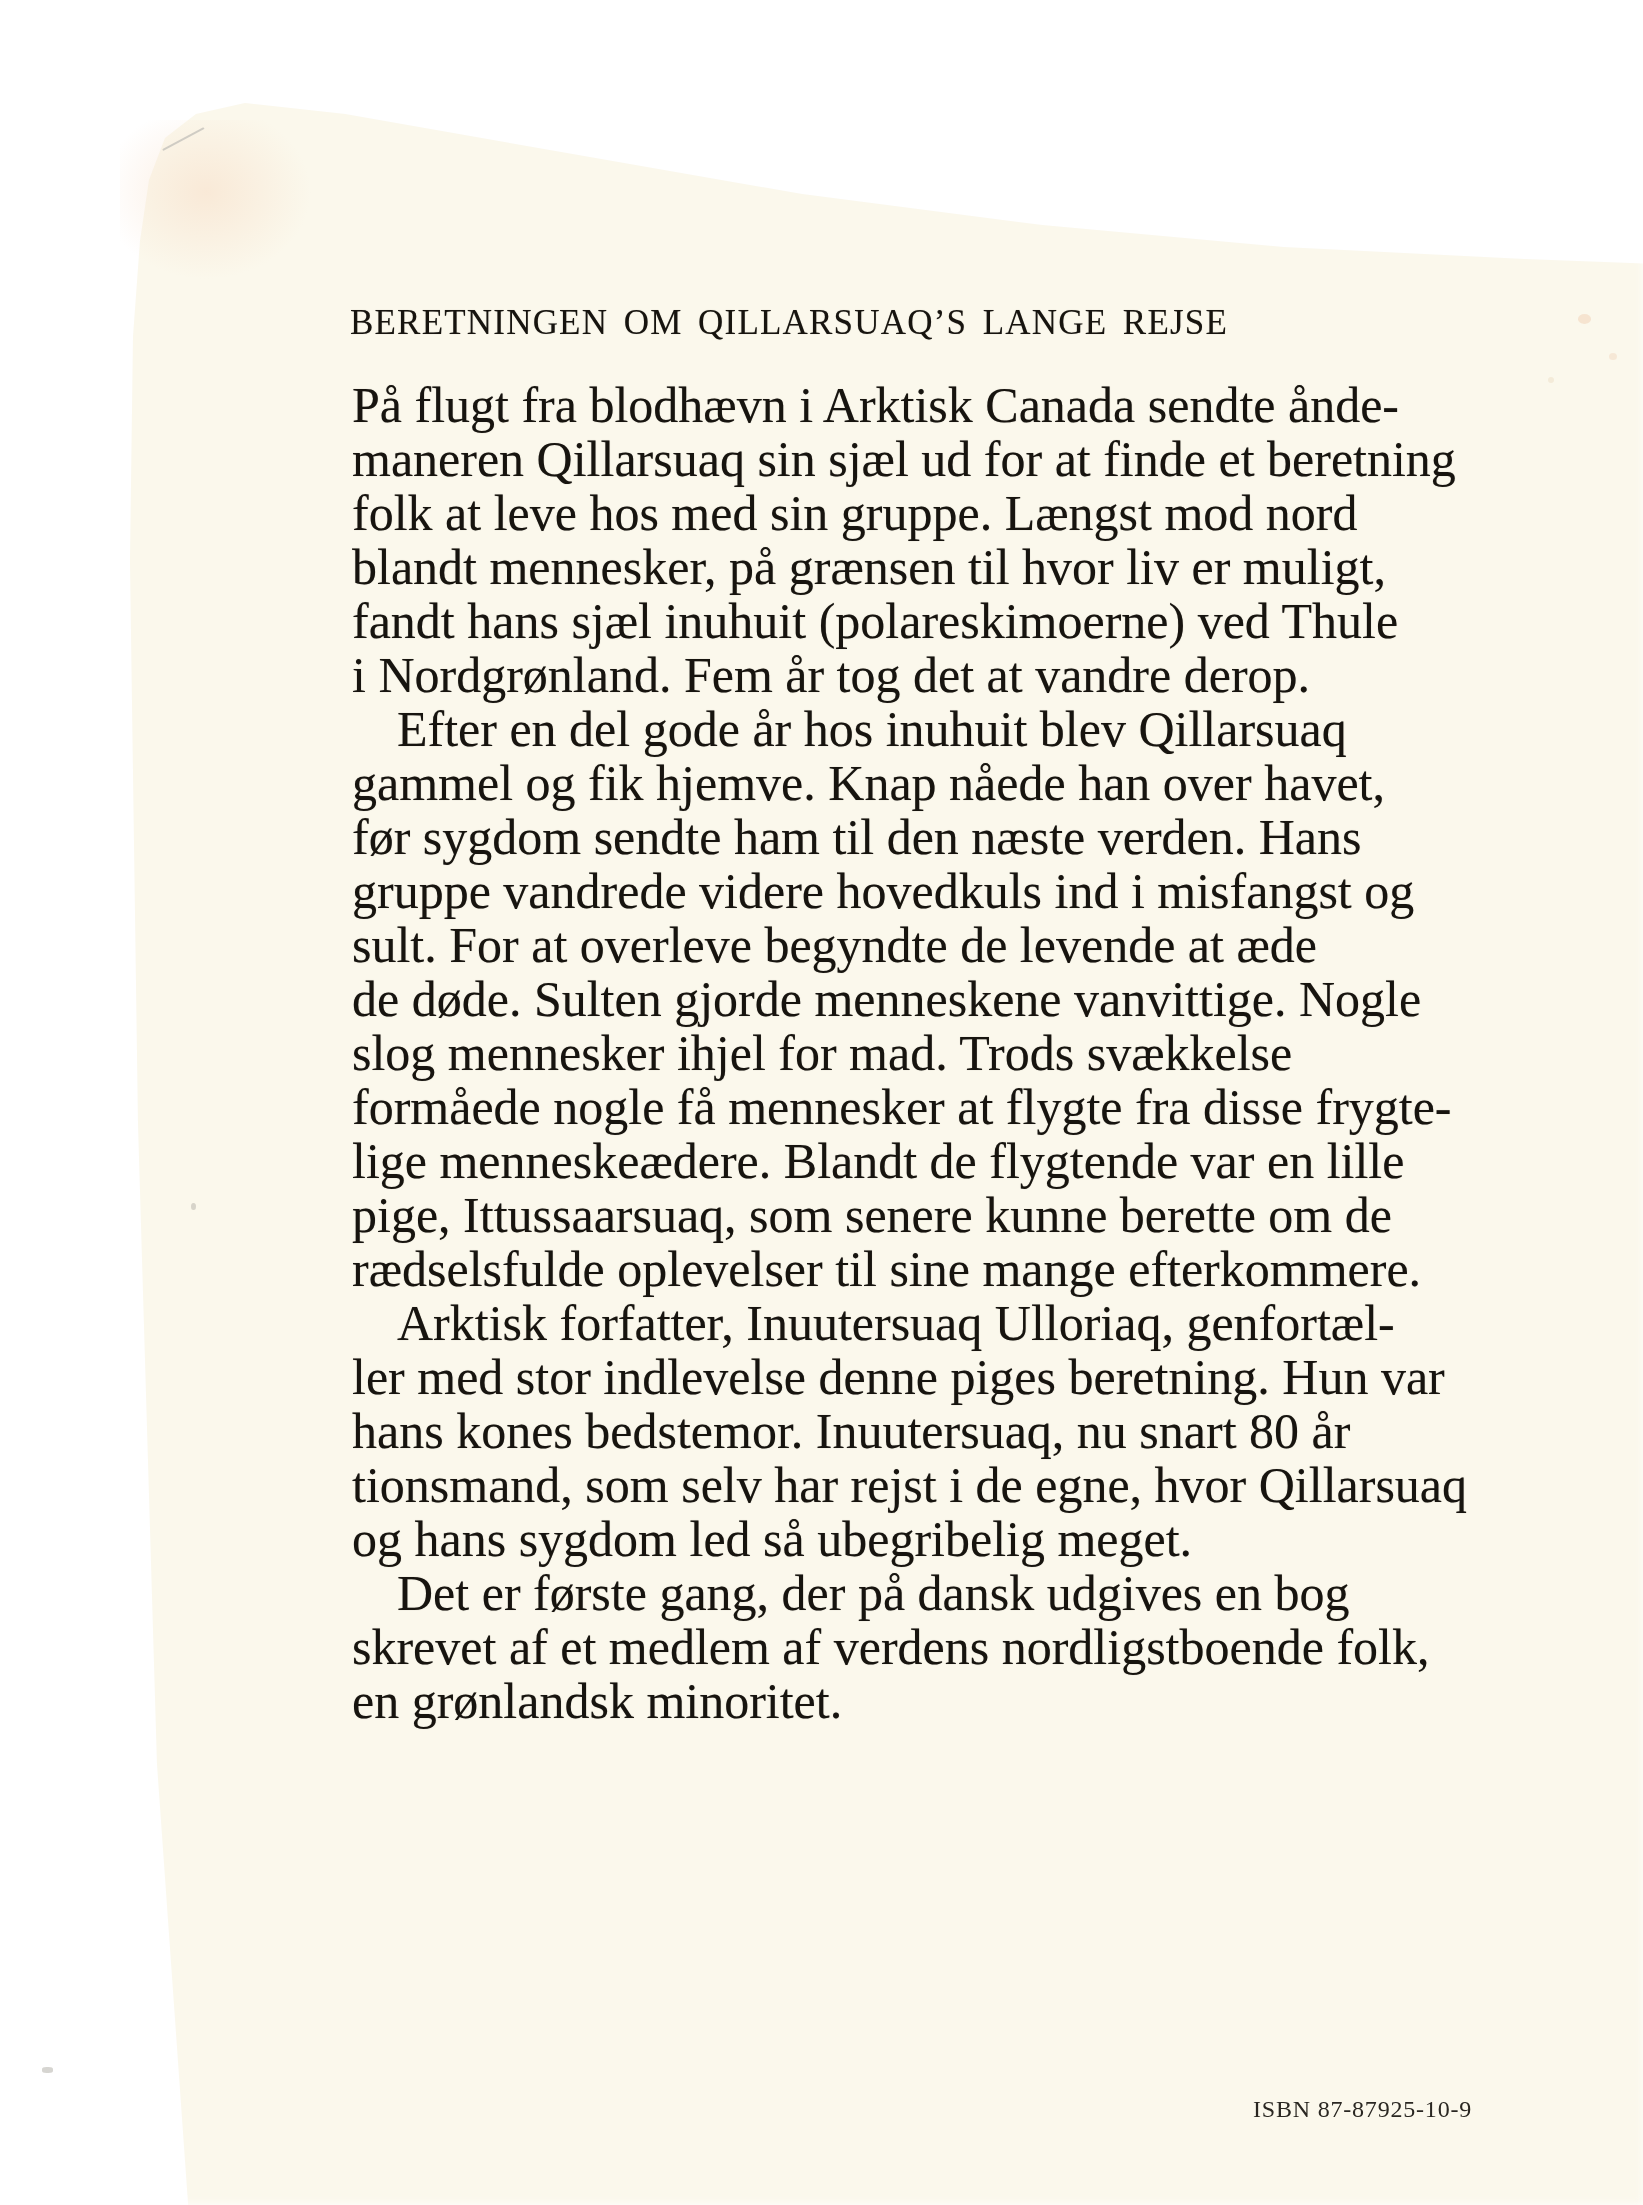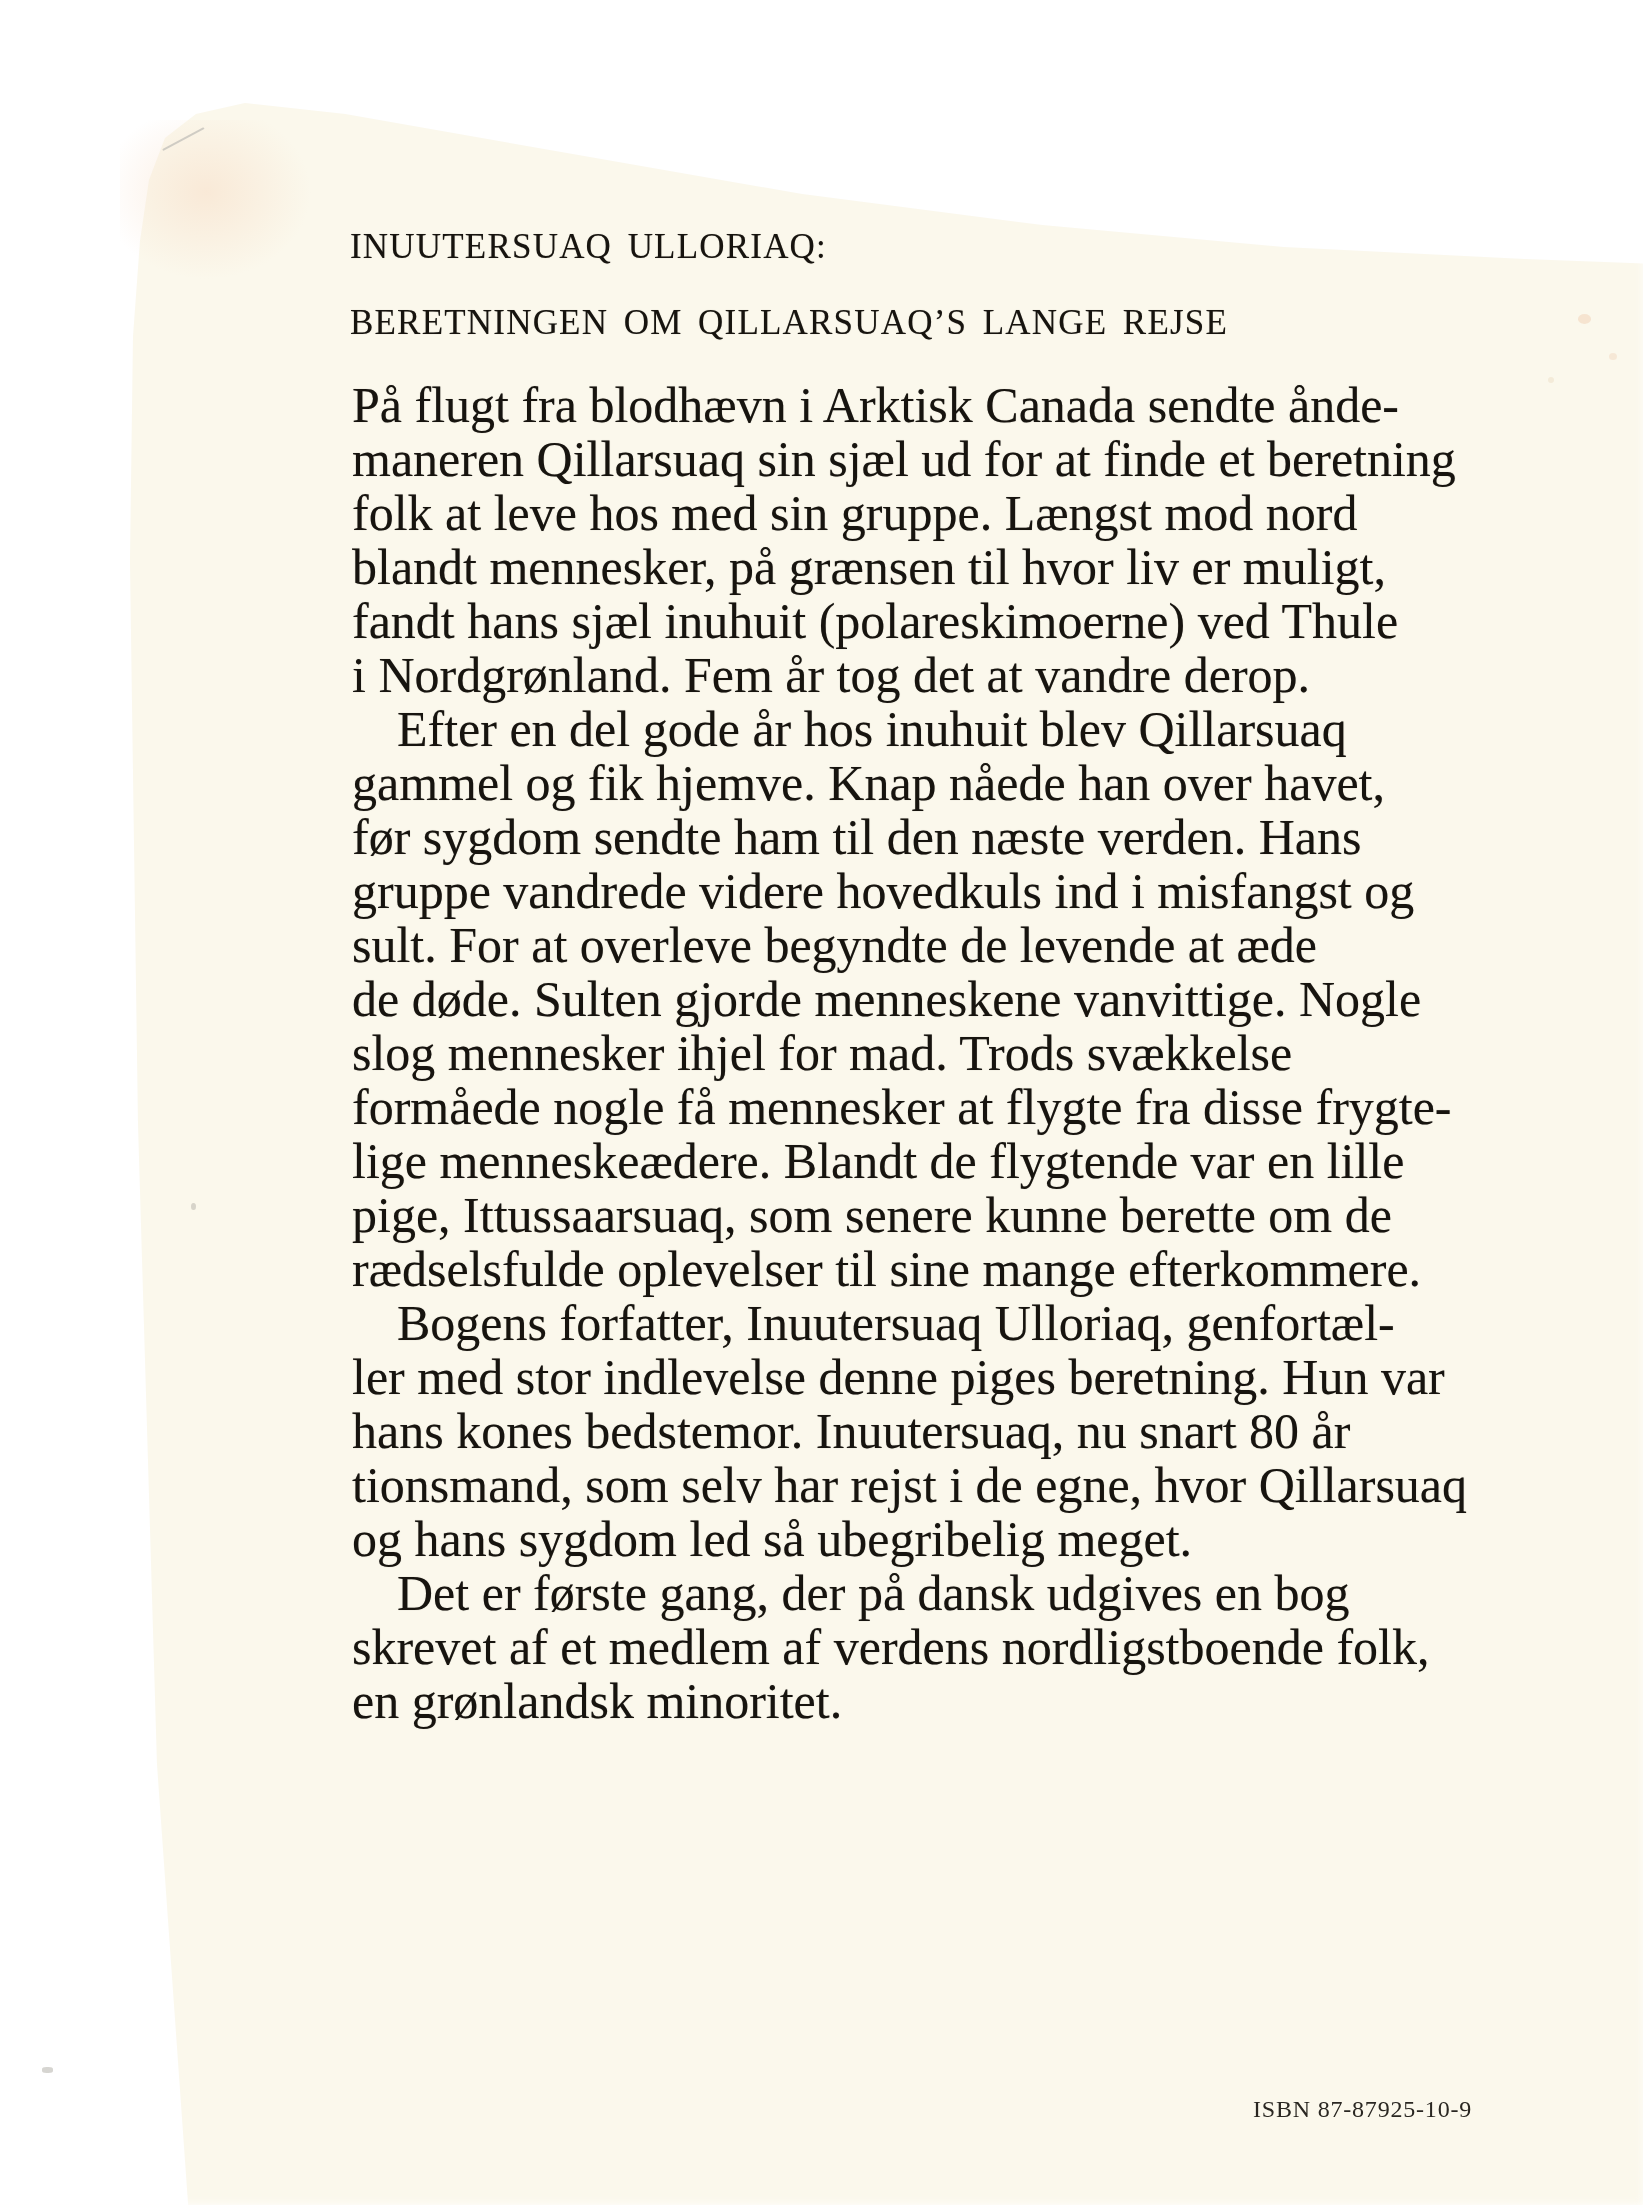--- a/index.html
+++ b/index.html
@@ -72,21 +72,20 @@
 
   <div class="paper"></div>
   <div class="corner-tint"></div>
   <div class="corner-crease"></div>
   <div class="speck s1"></div>
   <div class="speck s2"></div>
   <div class="speck s3"></div>
   <div class="speck s4"></div>
   <div class="speck s5"></div>
 
-  <div class="author-line ink">INUUTERSUAQ ULLORIAQ:</div>
 
   <div class="title-line ink">BERETNINGEN OM QILLARSUAQ’S LANGE REJSE</div>
 
   <div class="body-block ink">
       <div class="body-line">På flugt fra blodhævn i Arktisk Canada sendte ånde-</div>
       <div class="body-line">maneren Qillarsuaq sin sjæl ud for at finde et beretning</div>
       <div class="body-line">folk at leve hos med sin gruppe. Længst mod nord</div>
       <div class="body-line">blandt mennesker, på grænsen til hvor liv er muligt,</div>
       <div class="body-line">fandt hans sjæl inuhuit (polareskimoerne) ved Thule</div>
       <div class="body-line">i Nordgrønland. Fem år tog det at vandre derop.</div>
@@ -94,21 +93,21 @@
       <div class="body-line">gammel og fik hjemve. Knap nåede han over havet,</div>
       <div class="body-line">før sygdom sendte ham til den næste verden. Hans</div>
       <div class="body-line">gruppe vandrede videre hovedkuls ind i misfangst og</div>
       <div class="body-line">sult. For at overleve begyndte de levende at æde</div>
       <div class="body-line">de døde. Sulten gjorde menneskene vanvittige. Nogle</div>
       <div class="body-line">slog mennesker ihjel for mad. Trods svækkelse</div>
       <div class="body-line">formåede nogle få mennesker at flygte fra disse frygte-</div>
       <div class="body-line">lige menneskeædere. Blandt de flygtende var en lille</div>
       <div class="body-line">pige, Ittussaarsuaq, som senere kunne berette om de</div>
       <div class="body-line">rædselsfulde oplevelser til sine mange efterkommere.</div>
-      <div class="body-line indent">Bogens forfatter, Inuutersuaq Ulloriaq, genfortæl-</div>
+      <div class="body-line indent">Arktisk forfatter, Inuutersuaq Ulloriaq, genfortæl-</div>
       <div class="body-line">ler med stor indlevelse denne piges beretning. Hun var</div>
       <div class="body-line">hans kones bedstemor. Inuutersuaq, nu snart 80 år</div>
       <div class="body-line">tionsmand, som selv har rejst i de egne, hvor Qillarsuaq</div>
       <div class="body-line">og hans sygdom led så ubegribelig meget.</div>
       <div class="body-line indent">Det er første gang, der på dansk udgives en bog</div>
       <div class="body-line">skrevet af et medlem af verdens nordligstboende folk,</div>
       <div class="body-line">en grønlandsk minoritet.</div>
     </div>
 
   <div class="isbn">ISBN 87-87925-10-9</div>

